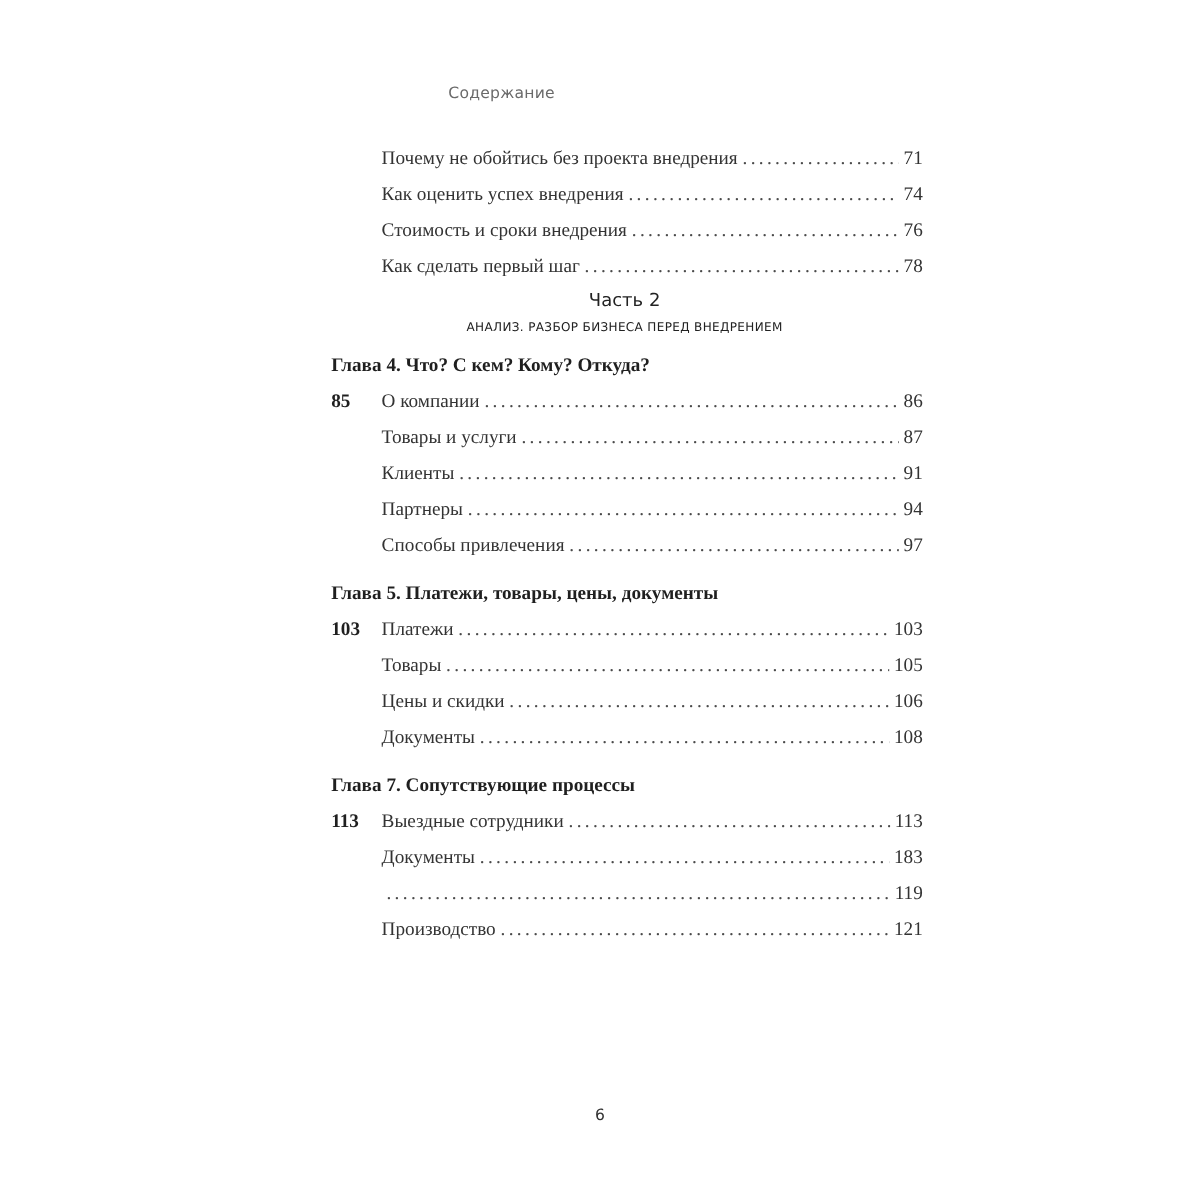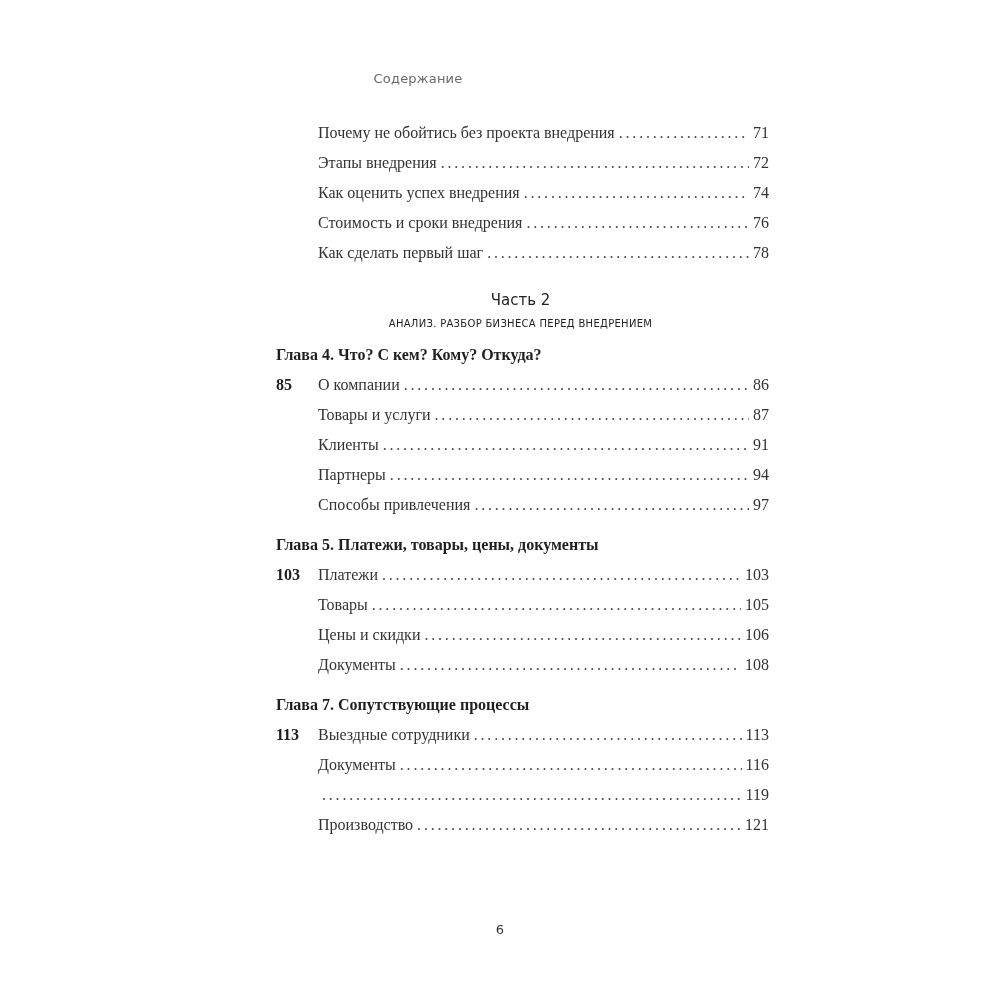--- a/index.html
+++ b/index.html
@@ -67,21 +67,20 @@
     }
     .row .page {
       flex: 0 0 auto;
       text-align: right;
     }
     .gap-small { height: 10px; }
     .part-block {
       text-align: center;
       font-family: "DejaVu Sans", sans-serif;
       color: #222222;
-      margin-top: 20px;
       margin-bottom: 4px;
       margin-left: -20px;
       width: 537px;
     }
     .part-label {
       font-size: 15px;
       line-height: 24px;
     }
     .part-title {
       font-size: 10px;
@@ -105,25 +104,20 @@
 <div class="running-header">Содержание</div>
 
 <div class="toc">
 
   <div class="row sub">
     <span class="title">Почему не обойтись без проекта внедрения</span>
     <span class="leader"></span>
     <span class="page">71</span>
   </div>
   <div class="row sub">
-    <span class="title">Этапы внедрения</span>
-    <span class="leader"></span>
-    <span class="page">72</span>
-  </div>
-  <div class="row sub">
     <span class="title">Как оценить успех внедрения</span>
     <span class="leader"></span>
     <span class="page">74</span>
   </div>
   <div class="row sub">
     <span class="title">Стоимость и сроки внедрения</span>
     <span class="leader"></span>
     <span class="page">76</span>
   </div>
   <div class="row sub">
@@ -204,21 +198,21 @@
     <span class="page">113</span>
   </div>
   <div class="row sub">
     <span class="title">Выездные сотрудники</span>
     <span class="leader"></span>
     <span class="page">113</span>
   </div>
   <div class="row sub">
     <span class="title">Документы</span>
     <span class="leader"></span>
-    <span class="page">116</span>
+    <span class="page">183</span>
   </div>
   <div class="row sub">
     <span class="leader"></span>
     <span class="page">119</span>
   </div>
   <div class="row sub">
     <span class="title">Производство</span>
     <span class="leader"></span>
     <span class="page">121</span>
   </div>

